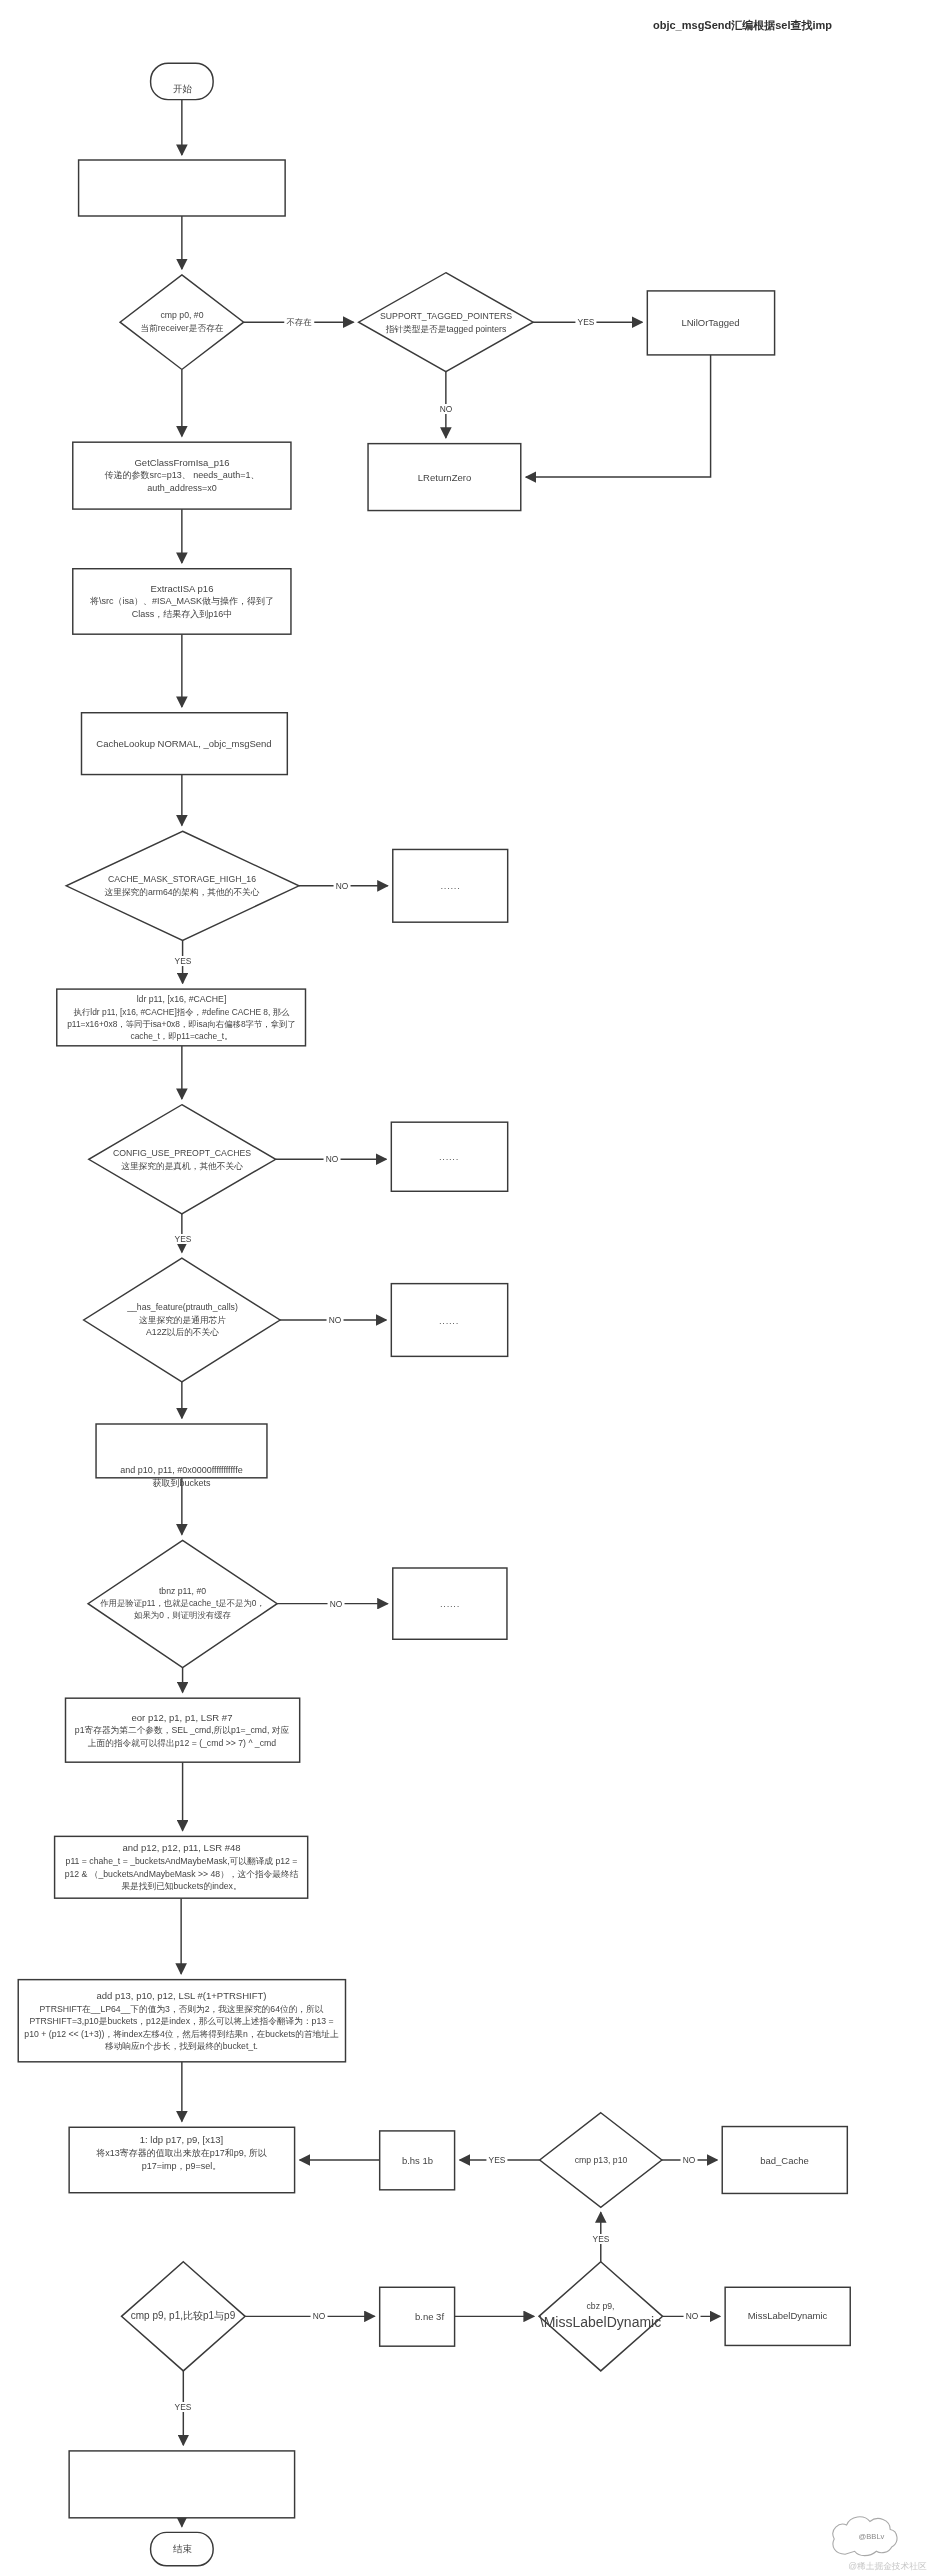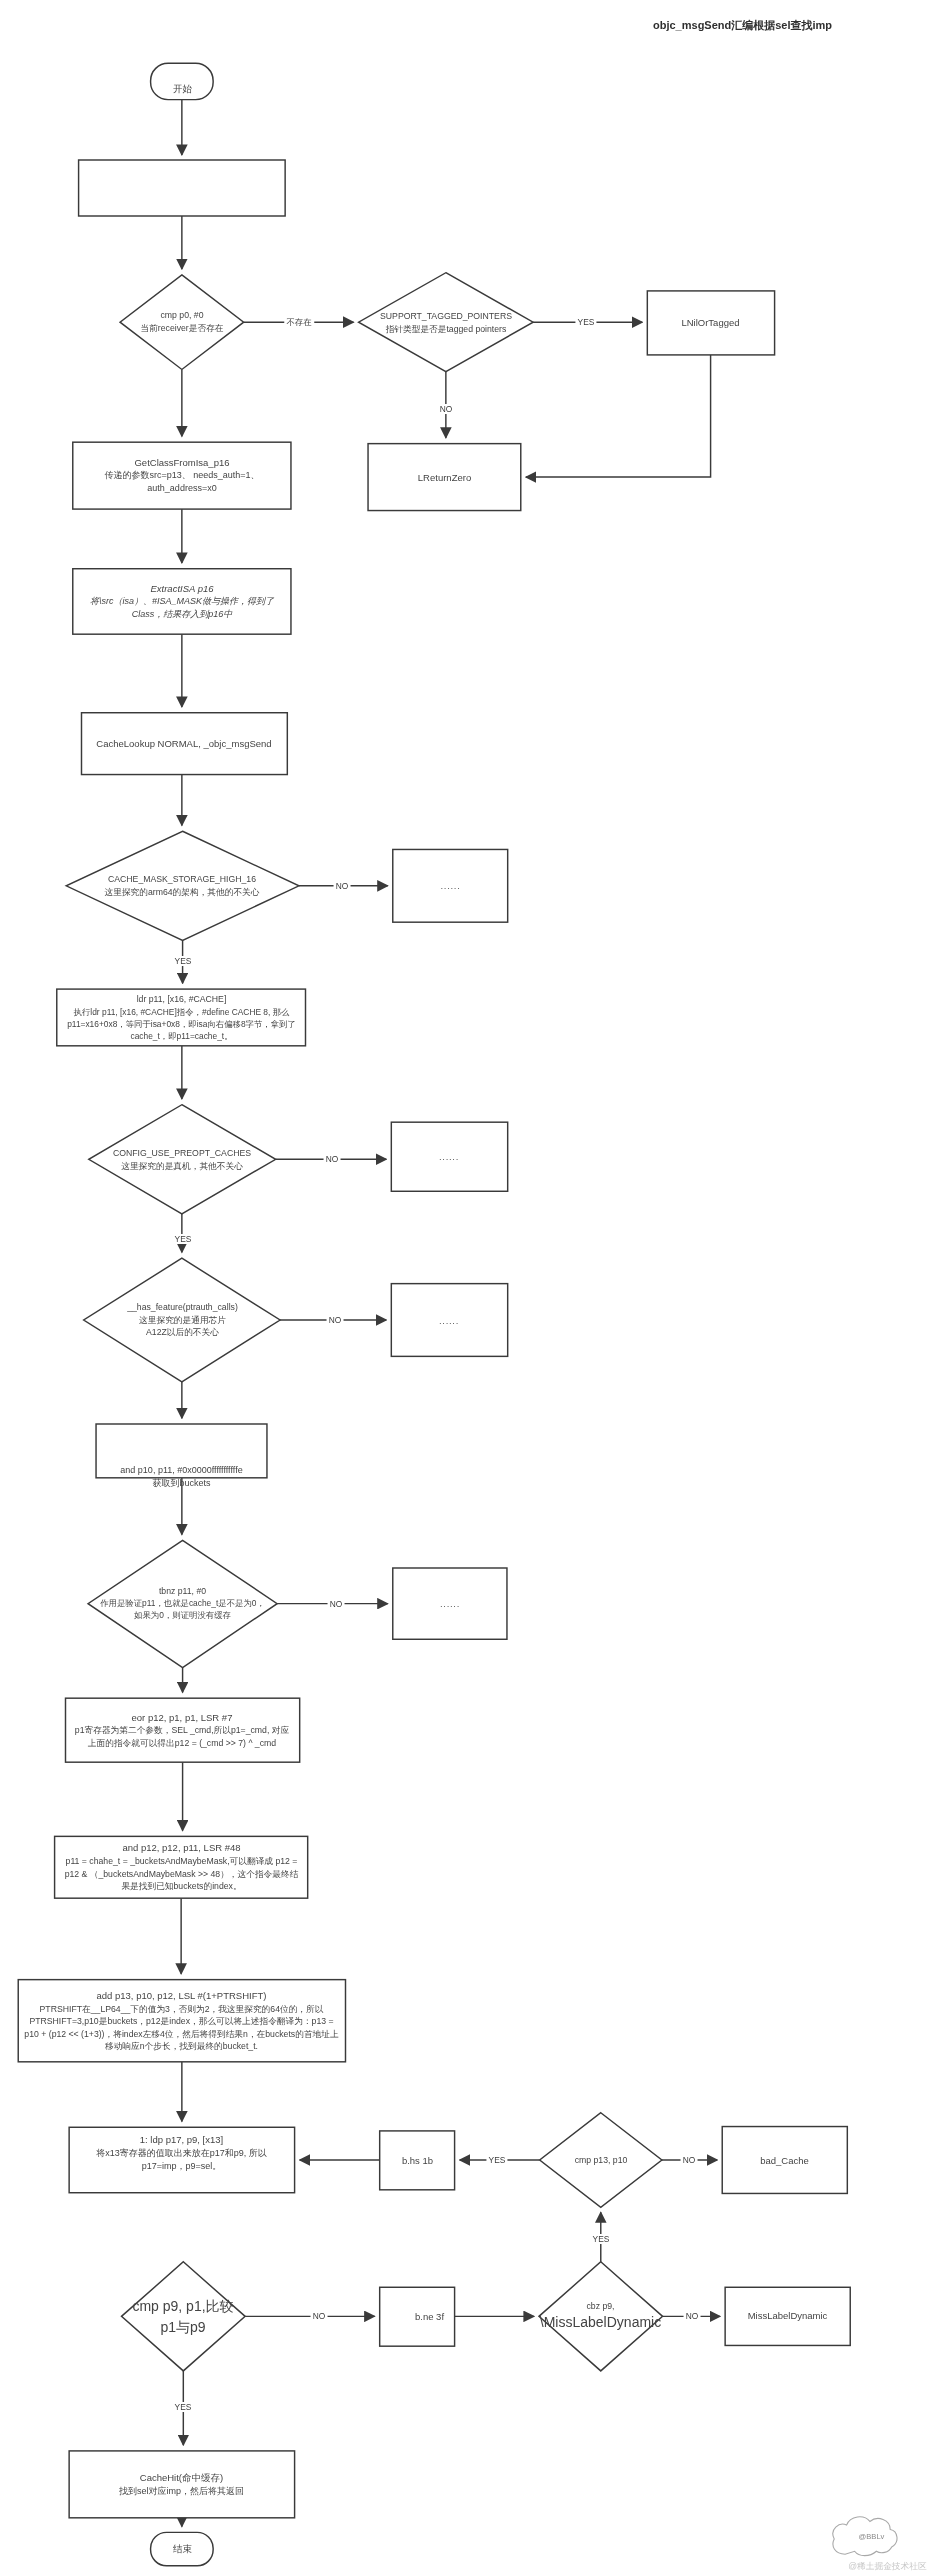--- a/index.html
+++ b/index.html
@@ -130,21 +130,21 @@
 
   <div class="node" style="left:368px;top:444px;width:153px;height:67px;">
     <div class="single">LReturnZero</div>
   </div>
 
   <div class="node" style="left:73px;top:442px;width:218px;height:67px;">
     <div class="title">GetClassFromIsa_p16</div>
     <div class="body">传递的参数src=p13、 needs_auth=1、auth_address=x0</div>
   </div>
 
-  <div class="node" style="left:73px;top:569px;width:218px;height:65px;font-style:italic;">
+  <div class="node" style="left:73px;top:569px;width:218px;height:65px;">
     <div class="title">ExtractISA p16</div>
     <div class="body">将\src（isa）、#ISA_MASK做与操作，得到了Class，结果存入到p16中</div>
   </div>
 
   <div class="node" style="left:81px;top:713px;width:206px;height:62px;">
     <div class="single">CacheLookup NORMAL, _objc_msgSend</div>
   </div>
 
   <div class="node" style="left:73px;top:857px;width:218px;height:58px;">
     <div class="dm-text">CACHE_MASK_STORAGE_HIGH_16</div>
@@ -219,40 +219,36 @@
 
   <div class="node" style="left:540px;top:2113px;width:122px;height:95px;">
     <div class="dm-text">cmp p13, p10</div>
   </div>
 
   <div class="node" style="left:722px;top:2127px;width:125px;height:67px;">
     <div class="single">bad_Cache</div>
   </div>
 
   <div class="node" style="left:125px;top:2284px;width:116px;height:65px;">
-    <div class="dm-text" style="font-size:14px;">cmp p9, p1,比较p1与p9</div>
+    <div class="dm-text" style="font-size:10px;">cmp p9, p1,比较p1与p9</div>
   </div>
 
   <div class="node" style="left:392px;top:2287px;width:75px;height:59px;">
     <div class="single">b.ne 3f</div>
   </div>
 
   <div class="node" style="left:546px;top:2287px;width:109px;height:58px;">
     <div class="dm-text">cbz p9,</div>
     <div class="dm-text" style="font-size:14px;">\MissLabelDynamic</div>
   </div>
 
   <div class="node" style="left:725px;top:2287px;width:125px;height:58px;">
     <div class="single">MissLabelDynamic</div>
   </div>
 
-  <div class="node" style="left:69px;top:2451px;width:225px;height:67px;">
-    <div class="title">CacheHit(命中缓存)</div>
-    <div class="body">找到sel对应imp，然后将其返回</div>
-  </div>
 
   <div class="node" style="left:151px;top:2532px;width:63px;height:33px;">
     <div class="single">结束</div>
   </div>
 
   <div class="edge-label" style="left:299px;top:322px;">不存在</div>
   <div class="edge-label" style="left:586px;top:322px;">YES</div>
   <div class="edge-label" style="left:446px;top:409px;">NO</div>
   <div class="edge-label" style="left:342px;top:886px;">NO</div>
   <div class="edge-label" style="left:183px;top:961px;">YES</div>

